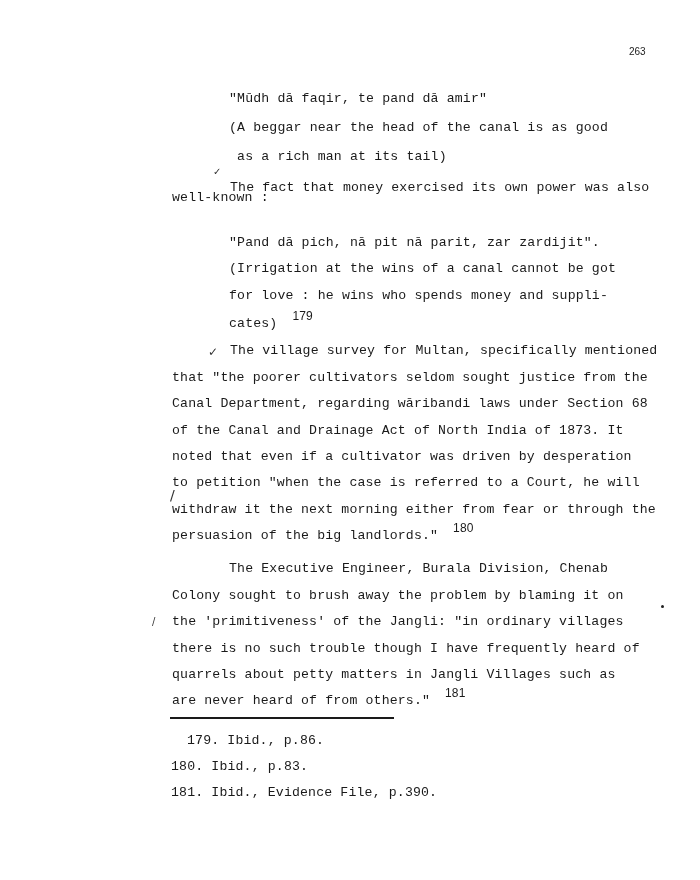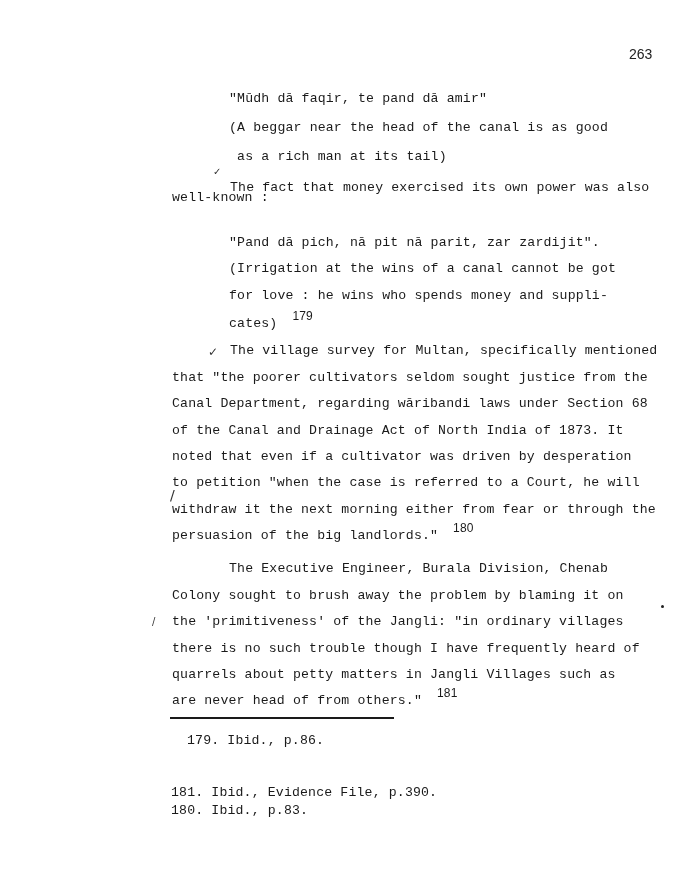--- a/index.html
+++ b/index.html
@@ -14,21 +14,21 @@
       overflow: hidden;
       font-family: "Liberation Mono", "DejaVu Sans Mono", monospace;
       color: #1a1a1a;
       font-size: 13.2px;
     }
     .page-number {
       position: absolute;
       left: 629px;
       top: 46px;
       font-family: "Liberation Sans", sans-serif;
-      font-size: 14px;
+      font-size: 10px;
       color: #222;
     }
     .line {
       position: absolute;
       white-space: pre;
       letter-spacing: 0.15px;
     }
     .sup {
       font-family: "Liberation Sans", sans-serif;
       font-size: 12px;
@@ -89,21 +89,21 @@
   <div class="line" style="left:172px; top:502px;">withdraw it the next morning either from fear or through the</div>
   <div class="line" style="left:172px; top:528px;"><span>persuasion of the big landlords."</span><span class="sup">180</span></div>
 
   <div class="line" style="left:229px; top:561px;">The Executive Engineer, Burala Division, Chenab</div>
   <div class="line" style="left:172px; top:588px;">Colony sought to brush away the problem by blaming it on</div>
   <div class="mark" style="left:152px; top:616px; font-size:10px;">/</div>
   <div class="line" style="left:172px; top:614px;">the 'primitiveness' of the Jangli: "in ordinary villages</div>
   <div class="dot" style="left:661px; top:605px;"></div>
   <div class="line" style="left:172px; top:641px;">there is no such trouble though I have frequently heard of</div>
   <div class="line" style="left:172px; top:667px;">quarrels about petty matters in Jangli Villages such as</div>
-  <div class="line" style="left:172px; top:693px;"><span>are never head of from others."</span><span class="sup">181</span></div>
+  <div class="line" style="left:172px; top:693px;"><span>are never heard of from others."</span><span class="sup">181</span></div>
 
   <div class="rule"></div>
 
   <div class="line" style="left:171px; top:733px;margin-left:16px;"><span>179.</span> <span class="ul">Ibid.</span><span>, p.86.</span></div>
-  <div class="line" style="left:171px; top:759px;margin-top:44px;"><span>180.</span> <span class="ul">Ibid.</span><span>, p.83.</span></div>
+  <div class="line" style="left:171px; top:759px;"><span>180.</span> <span class="ul">Ibid.</span><span>, p.83.</span></div>
   <div class="line" style="left:171px; top:785px;"><span>181.</span> <span class="ul">Ibid.</span><span>, Evidence File, p.390.</span></div>
 
 </div>
 
 </body></html>

